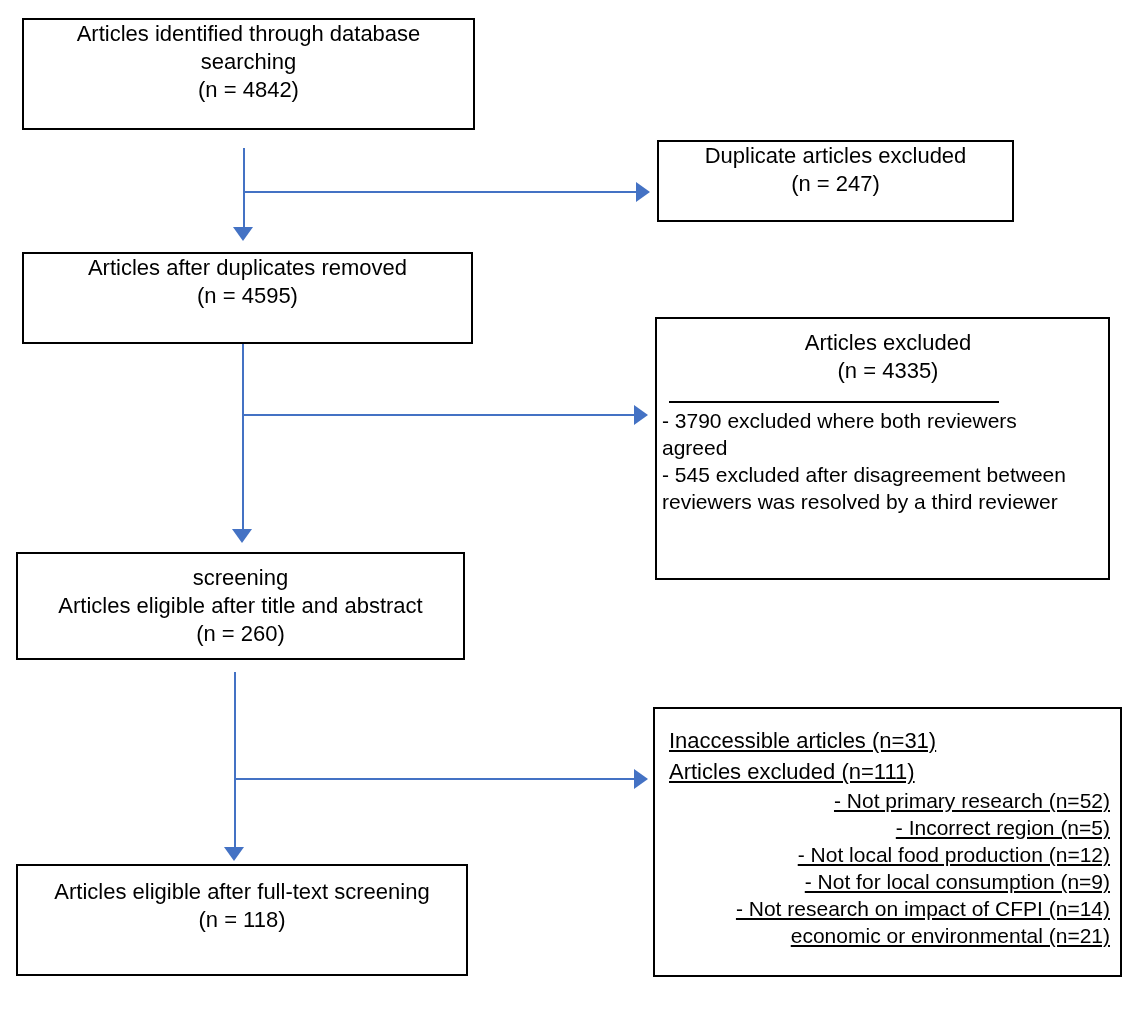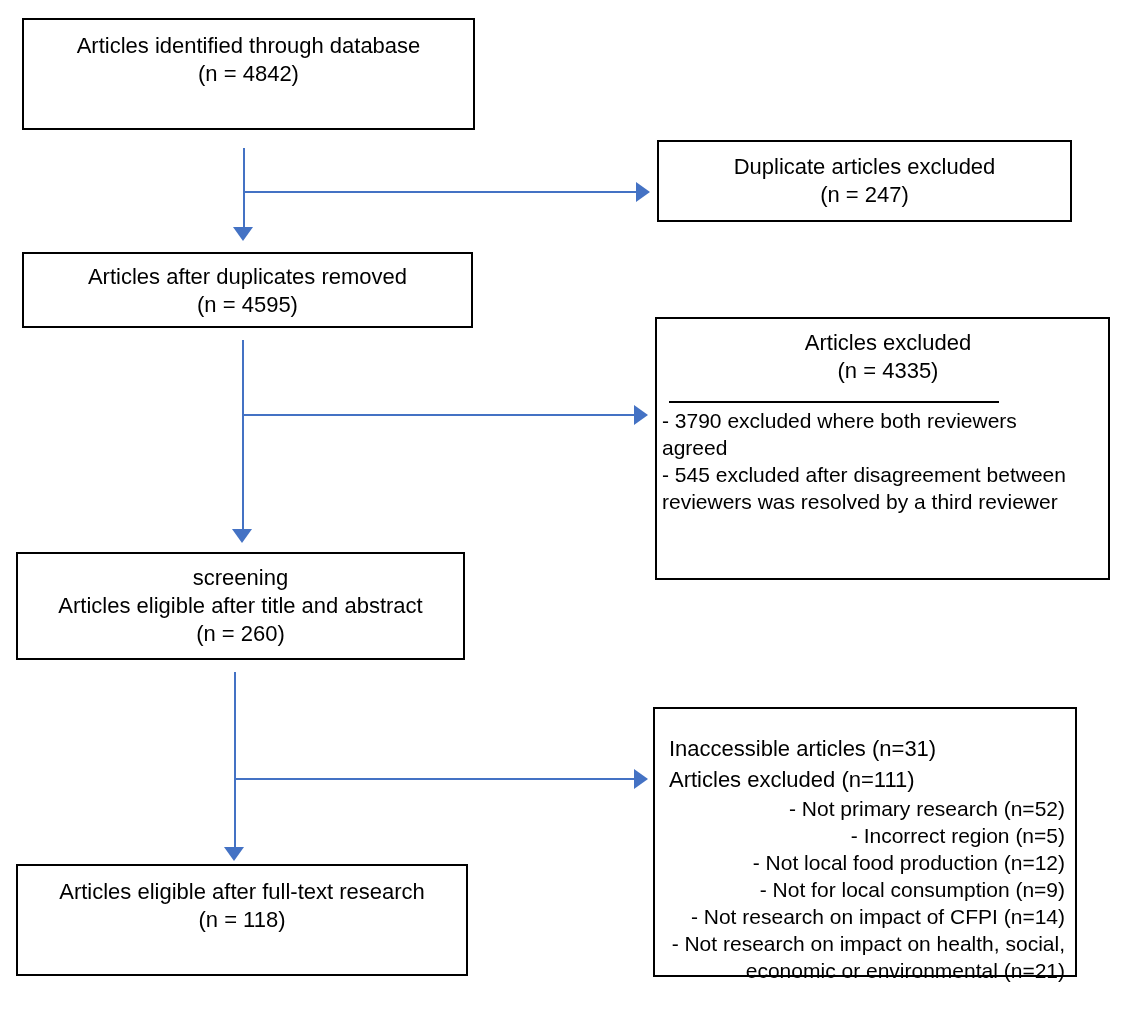--- a/index.html
+++ b/index.html
@@ -18,26 +18,26 @@
     color: #000000;
     background: #ffffff;
     box-sizing: border-box;
     font-size: 22px;
     line-height: 28px;
   }
   .centered { text-align: center; }
   .box .line { white-space: nowrap; }
 
   
-  #box-identified        { left: 22px;  top: 18px;  width: 453px; height: 112px; padding-top: 12px; }
-  #box-duplicates        { left: 657px; top: 140px; width: 415px; height: 82px;  padding-top: 11px; }
-  #box-after-duplicates  { left: 22px;  top: 252px; width: 451px; height: 76px;  padding-top: 9px; }
+  #box-identified        { left: 22px;  top: 18px;  width: 453px; height: 112px; }
+  #box-duplicates        { left: 657px; top: 140px; width: 357px; height: 82px;  }
+  #box-after-duplicates  { left: 22px;  top: 252px; width: 451px; height: 92px;  }
   #box-excluded-screen   { left: 655px; top: 317px; width: 455px; height: 263px; }
   #box-title-abstract    { left: 16px;  top: 552px; width: 449px; height: 108px; padding-top: 10px; }
-  #box-excluded-fulltext { left: 653px; top: 707px; width: 424px; height: 270px; padding: 24px 10px 0 14px; }
+  #box-excluded-fulltext { left: 653px; top: 707px; width: 469px; height: 270px; padding: 16px 10px 0 14px; text-decoration: underline; }
   #box-fulltext          { left: 16px;  top: 864px; width: 452px; height: 112px; padding-top: 12px; }
 
   #box-excluded-screen .heading { text-align: center; padding-top: 10px; margin-left: 11px; }
   #box-excluded-screen .separator {
     margin: 16px 0 4px 12px;
     width: 330px;
     height: 2px;
     background: currentColor;
   }
   #box-excluded-screen .details {
@@ -95,20 +95,21 @@
     <div class="arrow-right" id="r2"></div>
 
     <div class="vline" id="v3"></div>
     <div class="arrow-down" id="d3"></div>
     <div class="hline" id="h3"></div>
     <div class="arrow-right" id="r3"></div>
   </div>
 
   <div class="box centered" id="box-identified">
     <div class="line">Articles identified through database</div>
+    <div class="line">searching</div>
     <div class="line">(n = 4842)</div>
   </div>
 
   <div class="box centered" id="box-duplicates">
     <div class="line">Duplicate articles excluded</div>
     <div class="line">(n = 247)</div>
   </div>
 
   <div class="box centered" id="box-after-duplicates">
     <div class="line">Articles after duplicates removed</div>
@@ -139,23 +140,22 @@
     <div class="headings">
       <div class="line">Inaccessible articles (n=31)</div>
       <div class="line">Articles excluded (n=111)</div>
     </div>
     <div class="items">
       <div class="line">- Not primary research (n=52)</div>
       <div class="line">- Incorrect region (n=5)</div>
       <div class="line">- Not local food production (n=12)</div>
       <div class="line">- Not for local consumption (n=9)</div>
       <div class="line">- Not research on impact of CFPI (n=14)</div>
-      <div class="line">- Not research on impact on health, social,</div>
       <div class="line">economic or environmental (n=21)</div>
     </div>
   </div>
 
   <div class="box centered" id="box-fulltext">
-    <div class="line">Articles eligible after full-text research</div>
+    <div class="line">Articles eligible after full-text screening</div>
     <div class="line">(n = 118)</div>
   </div>
 
 </div>
 
 </body></html>

